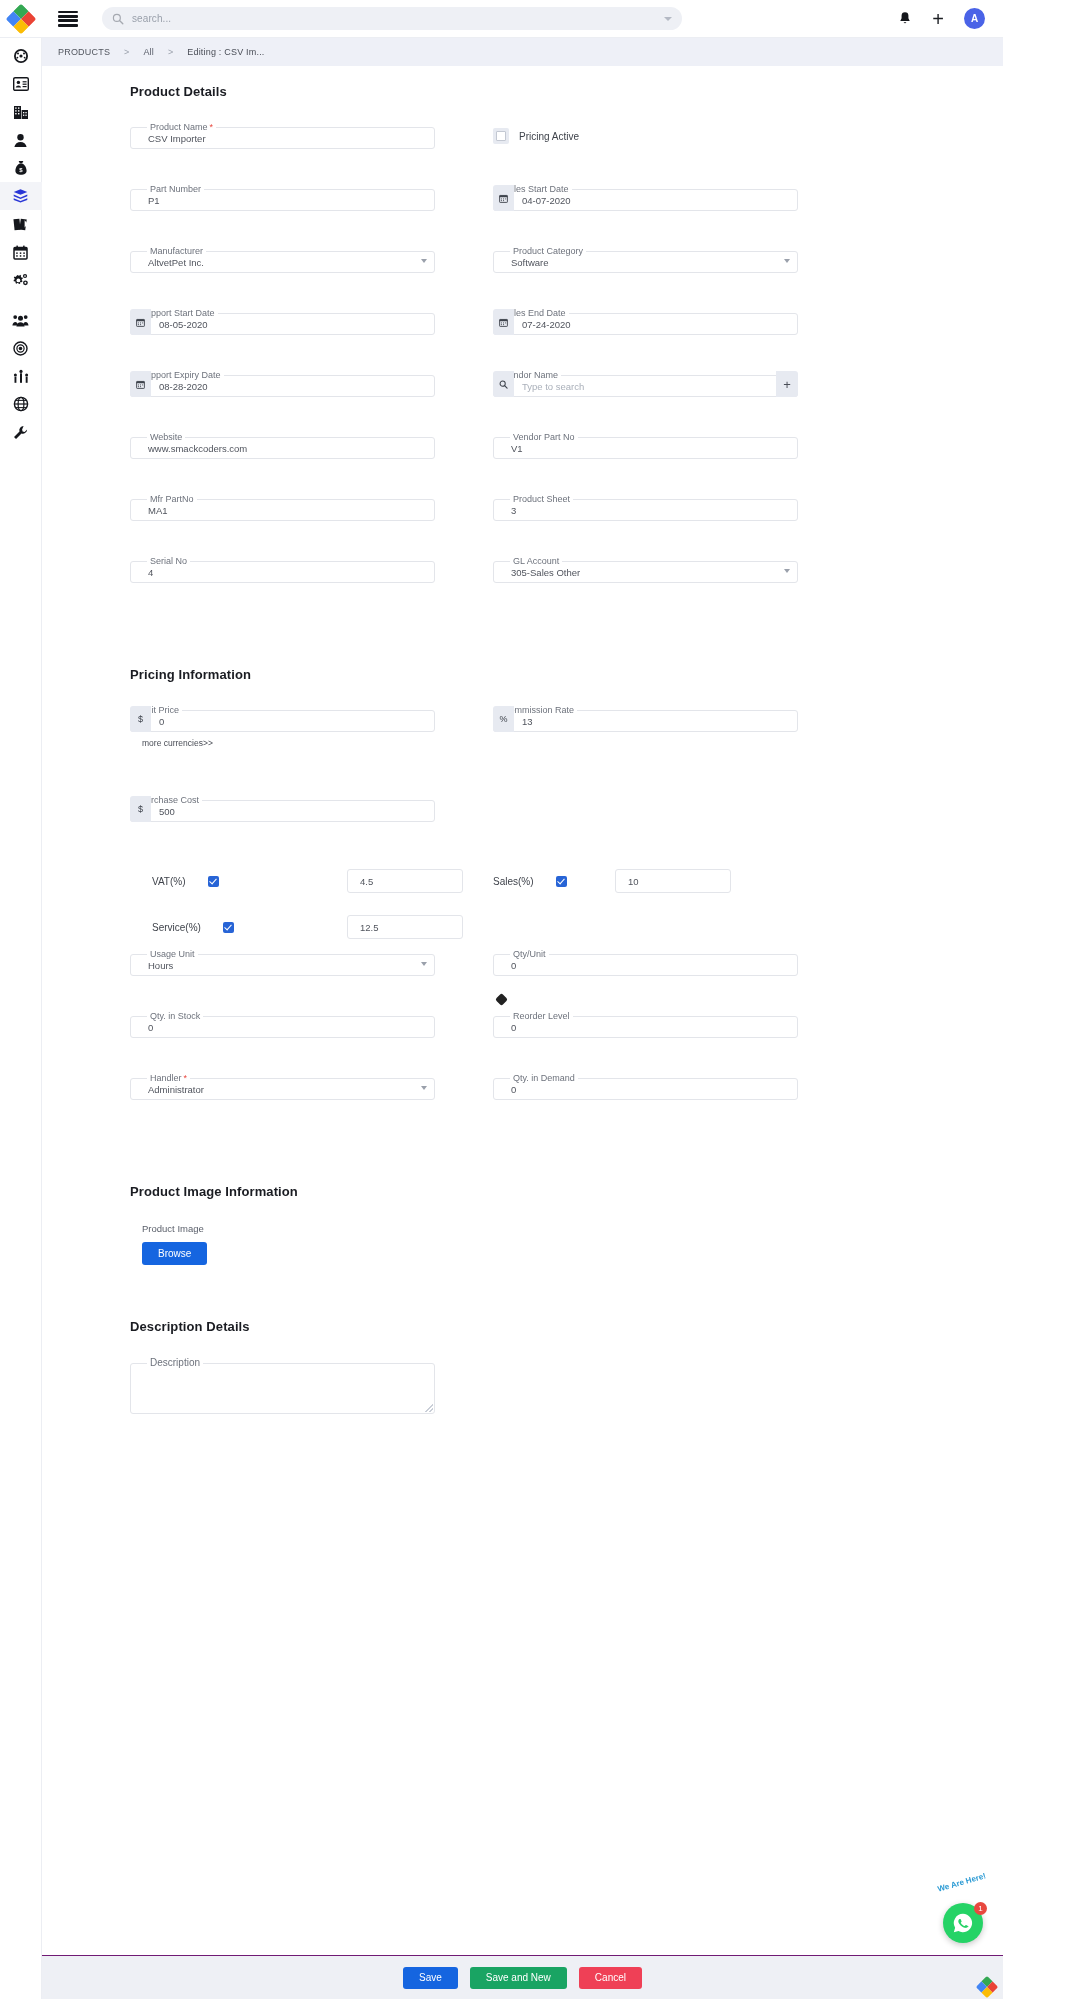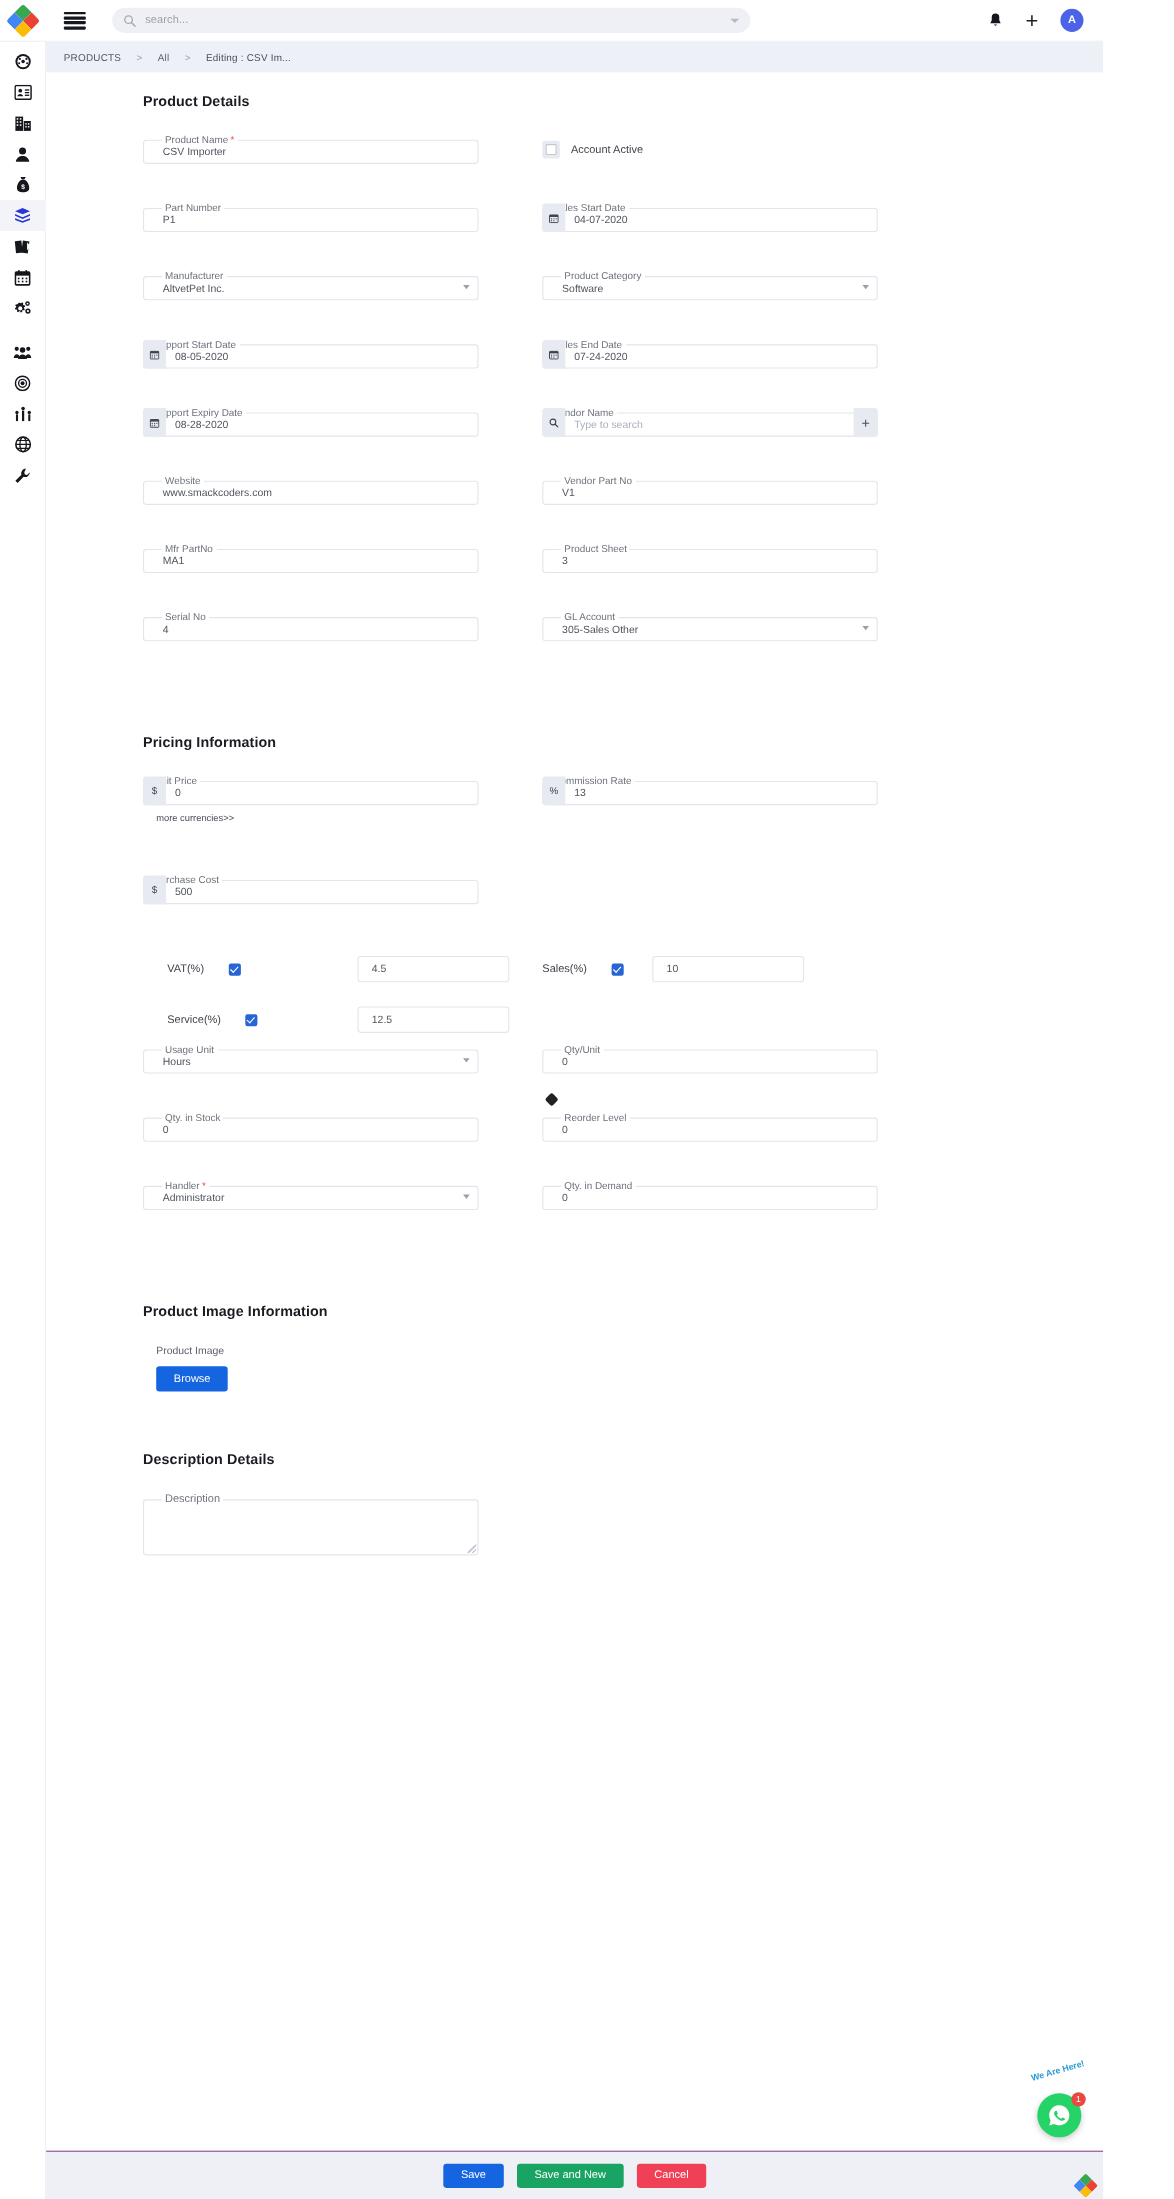--- a/index.html
+++ b/index.html
@@ -277,20 +277,21 @@
     transform: rotate(42deg);
   }
   .tax-input {
     height: 24px;
     border: 1px solid #e3e5ea;
     border-radius: 3px;
     display: flex; align-items: center;
     padding-left: 12px;
     font-size: 9.5px; color: #50545d;
     background: #fff;
+    margin-left: 22px;
   }
 
   
   .img-label { font-size: 9.5px; color: #5a5f6a; margin-left: 12px; margin-bottom: 8px; }
   .browse-btn {
     display: inline-flex; align-items: center; justify-content: center;
     background: #1565e0;
     color: #fff;
     font-size: 10px;
     height: 23px;
@@ -618,21 +619,21 @@
                   </fieldset>
                 <span class="val">CSV Importer</span>
               </div>
             </div>
             <div class="cell"></div>
             <div class="cell">
               <div class="checkrow">
                 <span class="chk-box">
                     <i></i>
                   </span>
-                <span class="chk-label">Account Active</span>
+                <span class="chk-label">Pricing Active</span>
               </div>
             </div>
 
             <div class="cell">
               <div class="field">
                 <fieldset>
                     <legend>Part Number</legend>
                   </fieldset>
                 <span class="val">P1</span>
               </div>

